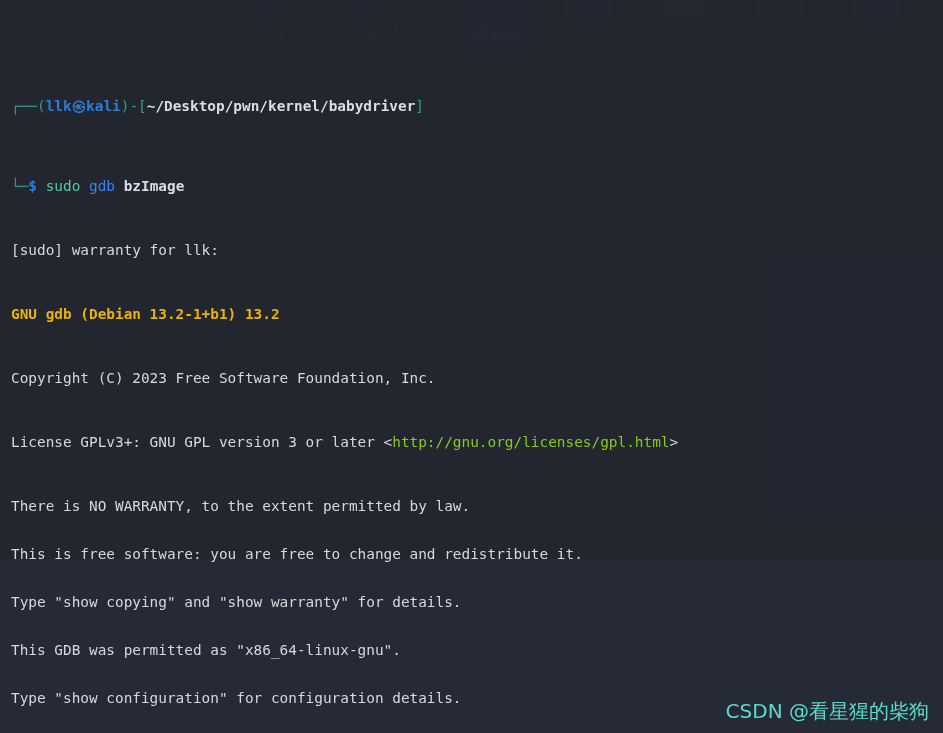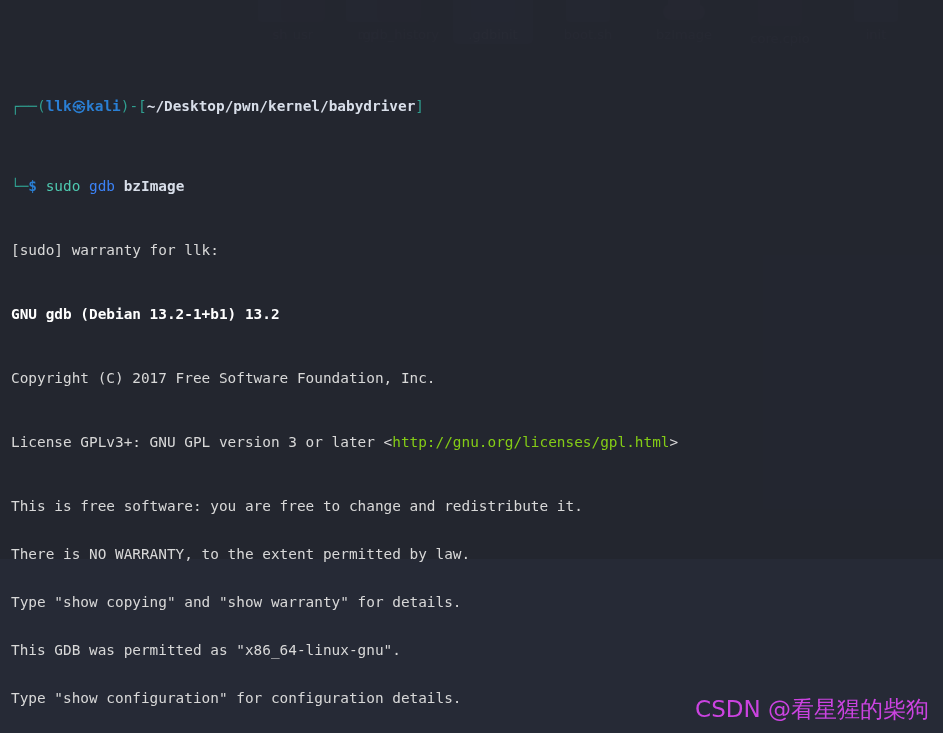--- a/index.html
+++ b/index.html
@@ -103,37 +103,37 @@
   #term-inner {
     padding: 2px 0 0 11px;
   }
   .ln { height: 16px; white-space: pre; }
 
   
   .c-white   { color: #d8dee9; }
   .c-blue    { color: #2a7fd4; }
   .c-teal    { color: #4ec9b0; }
   .c-green2  { color: #3b82f6; }
-  .c-magenta { color: #ffffff; }
+  .c-magenta { color: #eab308; }
   .c-url     { color: #84cc16; }
   .b { font-weight: bold; }
   .u { }
 
   
   .prompt-corner { color: #2f9e8f; }
   .brk { color: #2f9e8f; }
 
   
   #watermark {
     position: absolute;
     right: 14px;
     bottom: 8px;
-    color: #d946ef;
+    color: #5eead4;
     font-family: "DejaVu Sans", "Liberation Sans", sans-serif;
-    font-size: 23px;
+    font-size: 20px;
     opacity: 0.92;
     user-select: none;
   }
 </style>
 </head>
 <body>
 
 <div id="screen">
 
   <div id="desktop">
@@ -182,26 +182,26 @@
       
       <div class="ln"><span class="prompt-corner">┌──</span><span class="brk">(</span><span class="c-blue b">llk</span><span class="c-blue b">㉿</span><span class="c-blue b">kali</span><span class="brk">)-[</span><span class="c-white b">~/Desktop/pwn/kernel/babydriver</span><span class="brk">]</span></div>
 
       
       <div class="ln"><span class="prompt-corner">└─</span><span class="c-blue b">$</span> <span class="c-teal u">sudo</span> <span class="c-green2">gdb</span> <span class="c-white b">bzImage</span></div>
 
       <div class="ln">[sudo] warranty for llk:</div>
 
       <div class="ln"><span class="c-magenta b">GNU gdb (Debian 13.2-1+b1) 13.2</span></div>
 
-      <div class="ln">Copyright (C) 2017 Free Software Foundation, Inc.</div>
+      <div class="ln">Copyright (C) 2023 Free Software Foundation, Inc.</div>
 
       <div class="ln"><span>License GPLv3+: GNU GPL version 3 or later &lt;</span><span class="c-url">http://gnu.org/licenses/gpl.html</span><span>&gt;</span></div>
 
+      <div class="ln">There is NO WARRANTY, to the extent permitted by law.</div>
       <div class="ln">This is free software: you are free to change and redistribute it.</div>
-      <div class="ln">There is NO WARRANTY, to the extent permitted by law.</div>
       <div class="ln">Type "show copying" and "show warranty" for details.</div>
       <div class="ln">This GDB was permitted as "x86_64-linux-gnu".</div>
       <div class="ln">Type "show configuration" for configuration details.</div>
       
 
       
 
       
 
       

